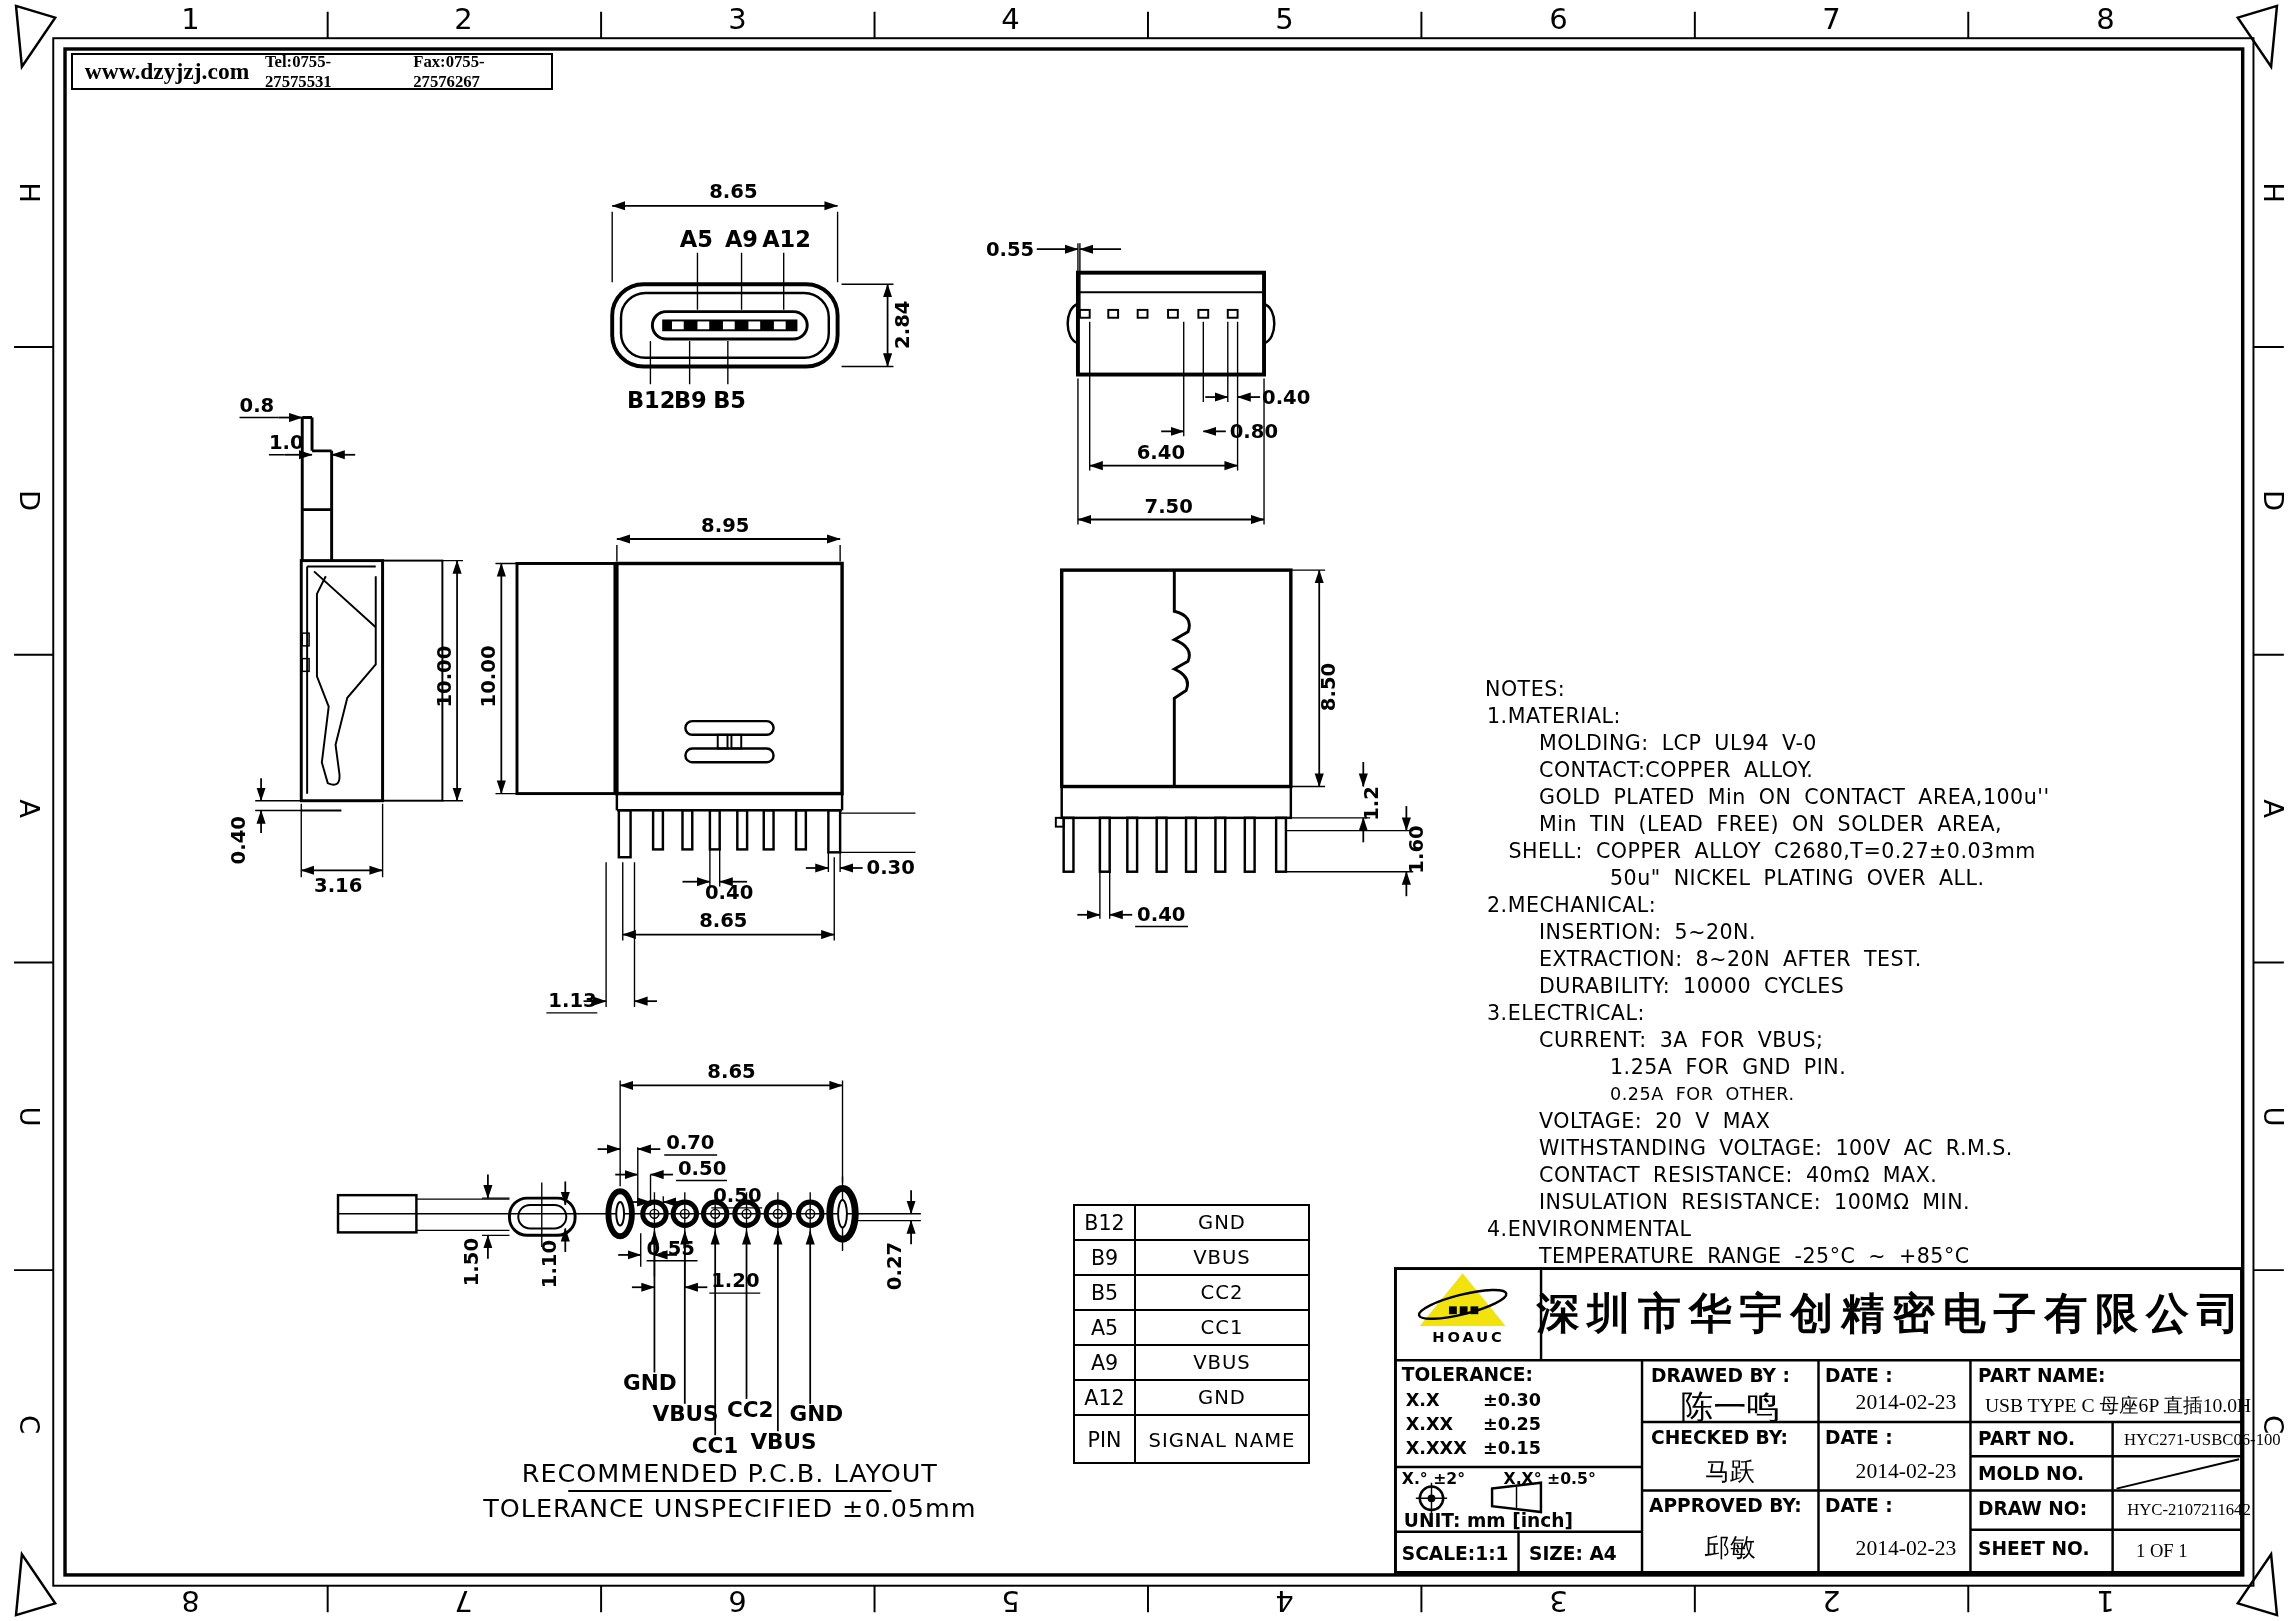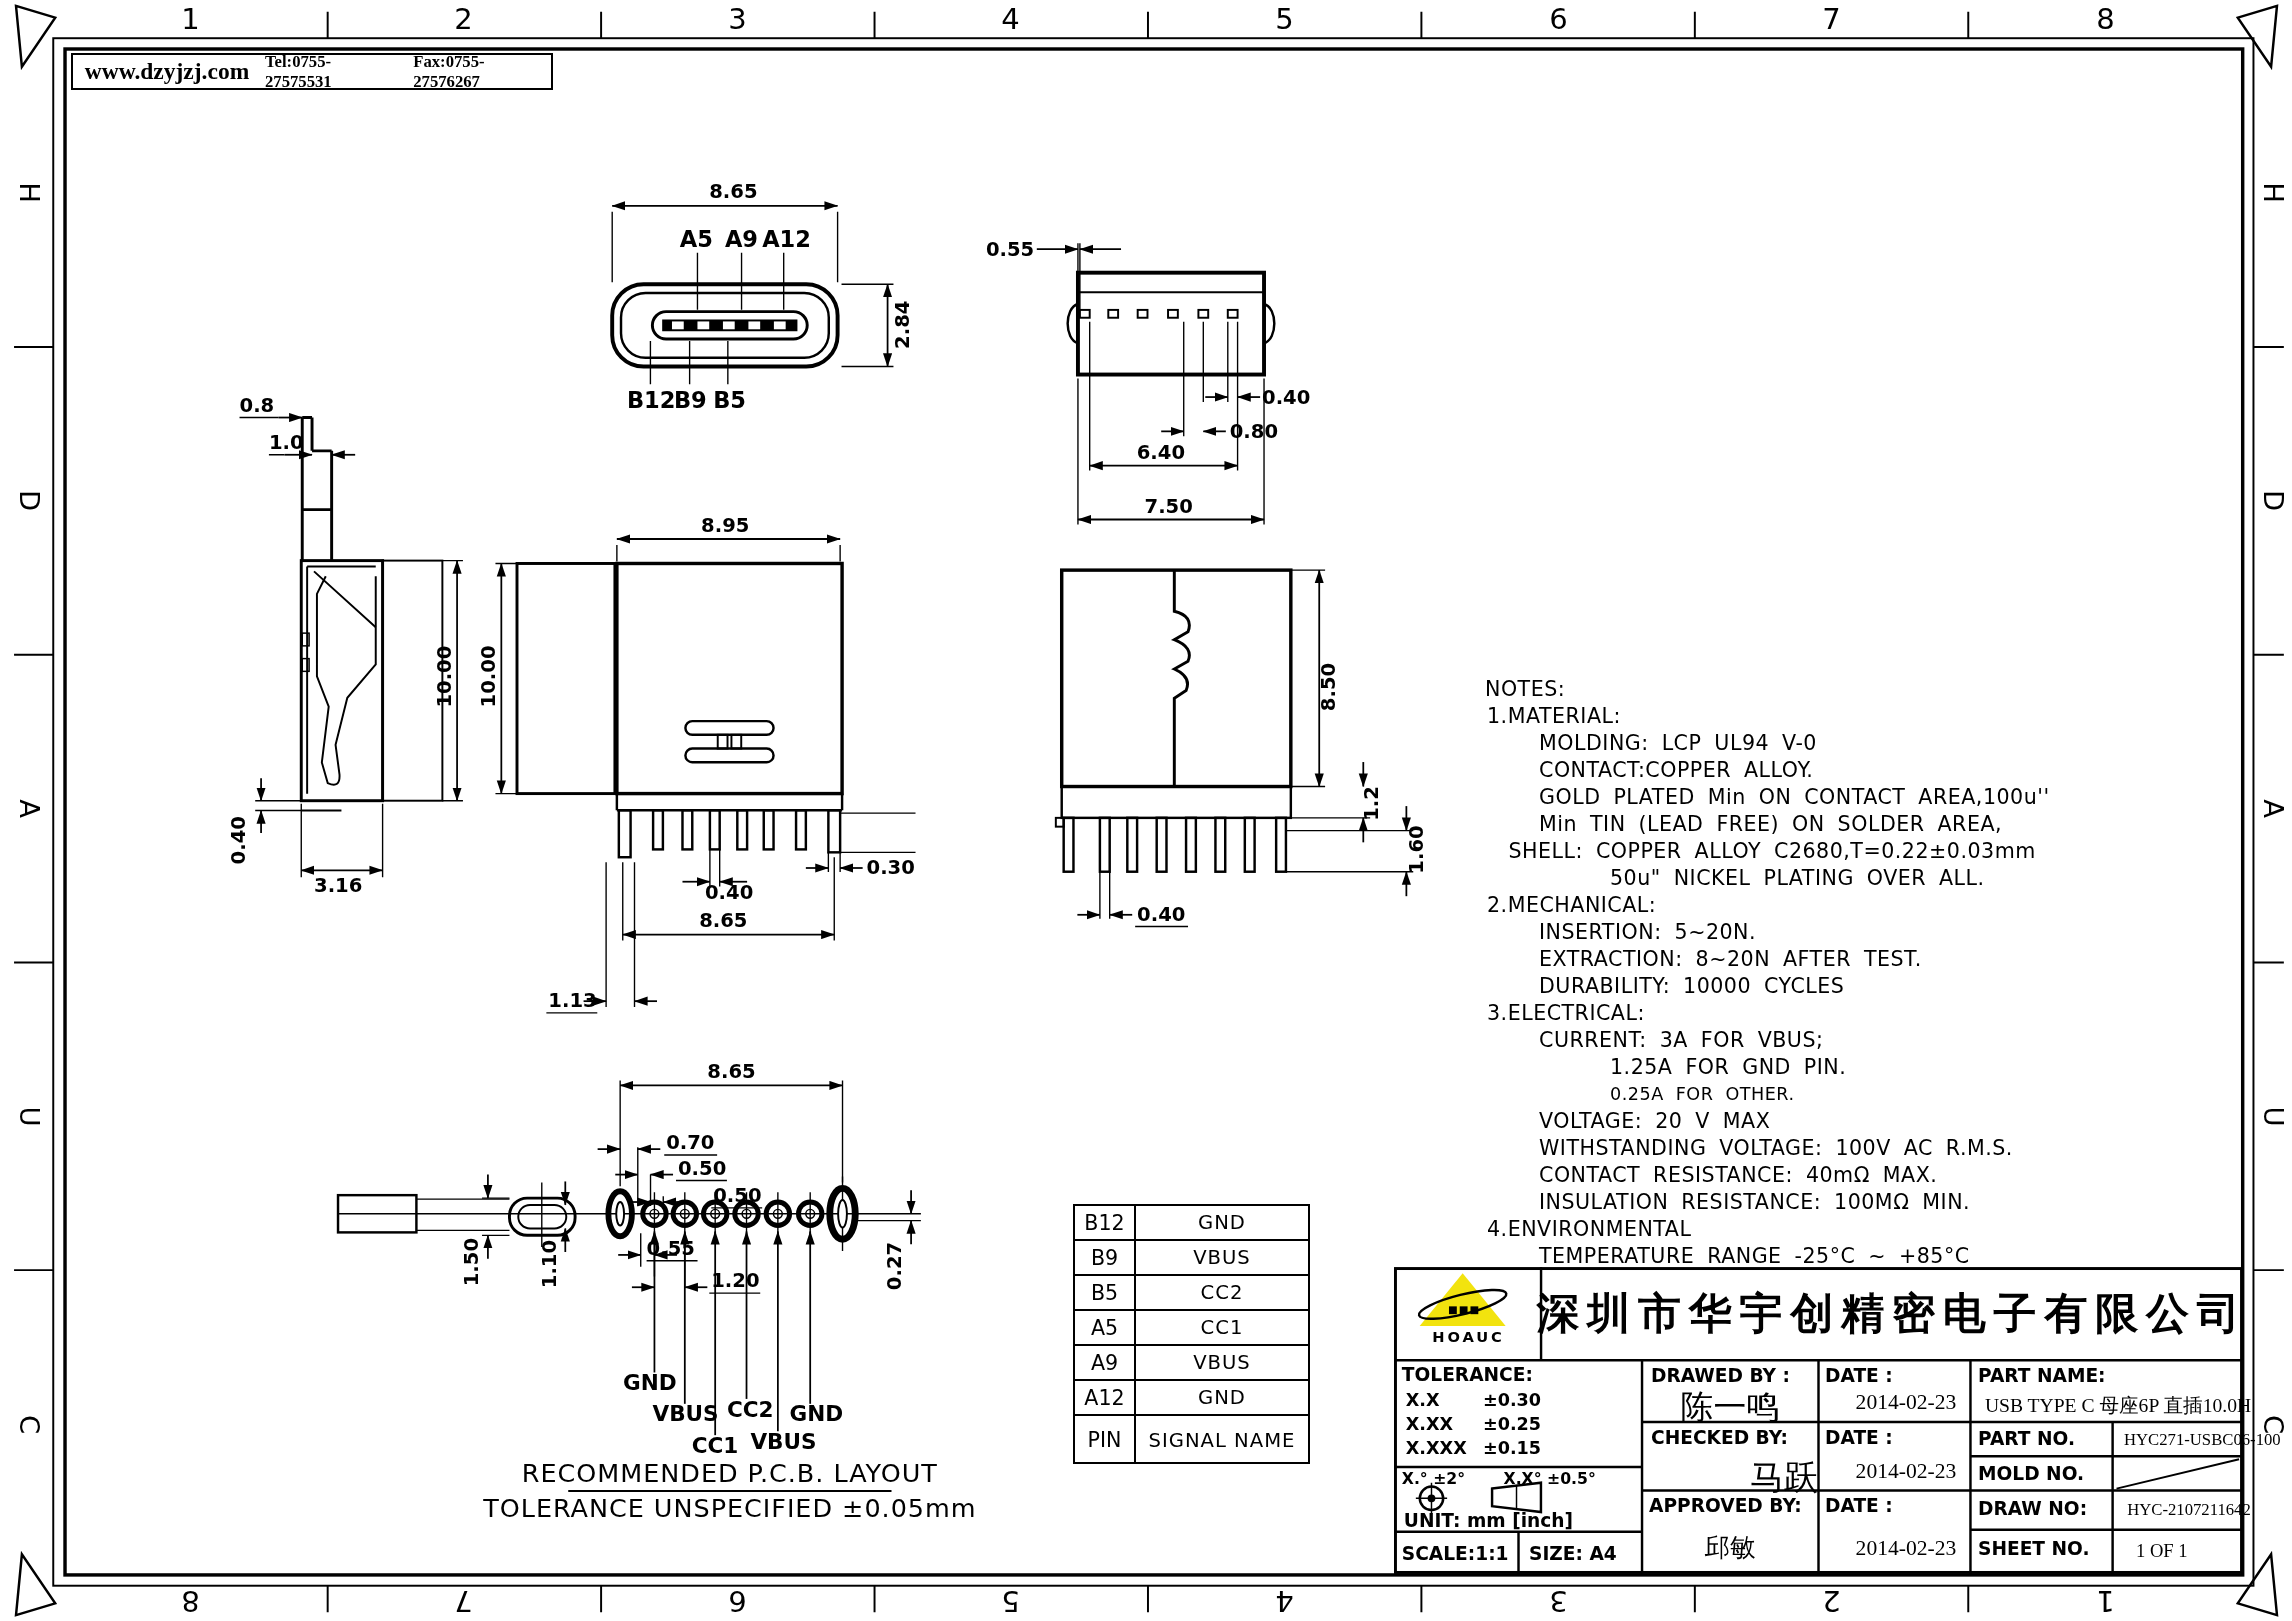--- a/index.html
+++ b/index.html
@@ -409,21 +409,21 @@
     </div>
   </div>
 
   <div class="notes">
     <div class="in0">NOTES:</div>
     <div class="in1">1.MATERIAL:</div>
     <div class="in2">MOLDING: LCP UL94 V-0</div>
     <div class="in2">CONTACT:COPPER ALLOY.</div>
     <div class="in2">GOLD PLATED Min ON CONTACT AREA,100u''</div>
     <div class="in2">Min TIN (LEAD FREE) ON SOLDER AREA,</div>
-    <div class="inS">SHELL: COPPER ALLOY C2680,T=0.22±0.03mm</div>
+    <div class="inS">SHELL: COPPER ALLOY C2680,T=0.27±0.03mm</div>
     <div class="in3">50u" NICKEL PLATING OVER ALL.</div>
     <div class="in1">2.MECHANICAL:</div>
     <div class="in2">INSERTION: 5~20N.</div>
     <div class="in2">EXTRACTION: 8~20N AFTER TEST.</div>
     <div class="in2">DURABILITY: 10000 CYCLES</div>
     <div class="in1">3.ELECTRICAL:</div>
     <div class="in2">CURRENT: 3A FOR VBUS;</div>
     <div class="in3">1.25A FOR GND PIN.</div>
     <div class="in3 small">0.25A FOR OTHER.</div>
     <div class="in2">VOLTAGE: 20 V MAX</div>
@@ -497,21 +497,21 @@
     <div class="cell-label" style="left:135px;top:276px">SIZE:  A4</div>
 
     <div class="cell-label" style="left:257px;top:98px">DRAWED BY :</div>
     <div class="cell-value" style="left:248px;top:118px;width:176px;text-align:center;font-size:33px">陈一鸣</div>
     <div class="cell-label" style="left:431px;top:98px">DATE :</div>
     <div class="cell-value serif" style="left:424px;top:123px;width:152px;text-align:center;font-size:21.6px">2014-02-23</div>
     <div class="cell-label" style="left:584px;top:98px">PART NAME:</div>
     <div class="cell-value serif" style="left:576px;top:125px;width:272px;text-align:center;font-size:19.6px">USB TYPE C 母座6P 直插10.0H</div>
 
     <div class="cell-label" style="left:257px;top:160px">CHECKED BY:</div>
-    <div class="cell-value" style="left:248px;top:188px;width:176px;font-size:34px">马跃</div>
+    <div class="cell-value" style="left:248px;top:188px;width:176px;text-align:center;font-size:25px">马跃</div>
     <div class="cell-label" style="left:431px;top:160px">DATE :</div>
     <div class="cell-value serif" style="left:424px;top:192px;width:152px;text-align:center;font-size:21.6px">2014-02-23</div>
     <div class="cell-label" style="left:584px;top:161px">PART NO.</div>
     <div class="cell-value serif" style="left:718px;top:163px;width:130px;text-align:center;font-size:16.7px">HYC271-USBC06-100</div>
     <div class="cell-label" style="left:584px;top:196px">MOLD NO.</div>
 
     <div class="cell-label" style="left:255px;top:228px">APPROVED BY:</div>
     <div class="cell-value" style="left:248px;top:263px;width:176px;text-align:center;font-size:25.5px">邱敏</div>
     <div class="cell-label" style="left:431px;top:228px">DATE :</div>
     <div class="cell-value serif" style="left:424px;top:269px;width:152px;text-align:center;font-size:21.6px">2014-02-23</div>

